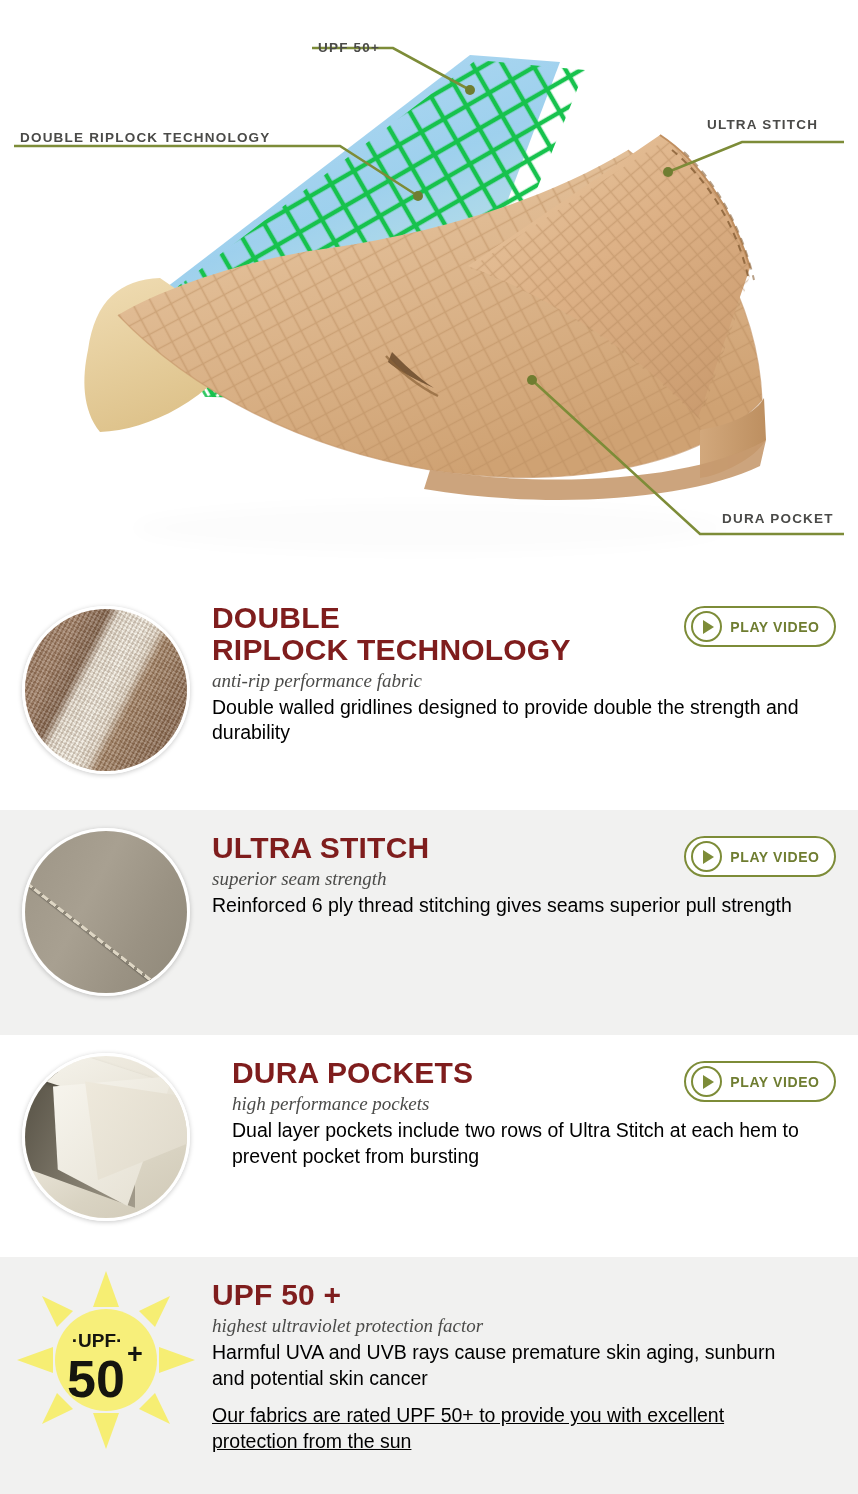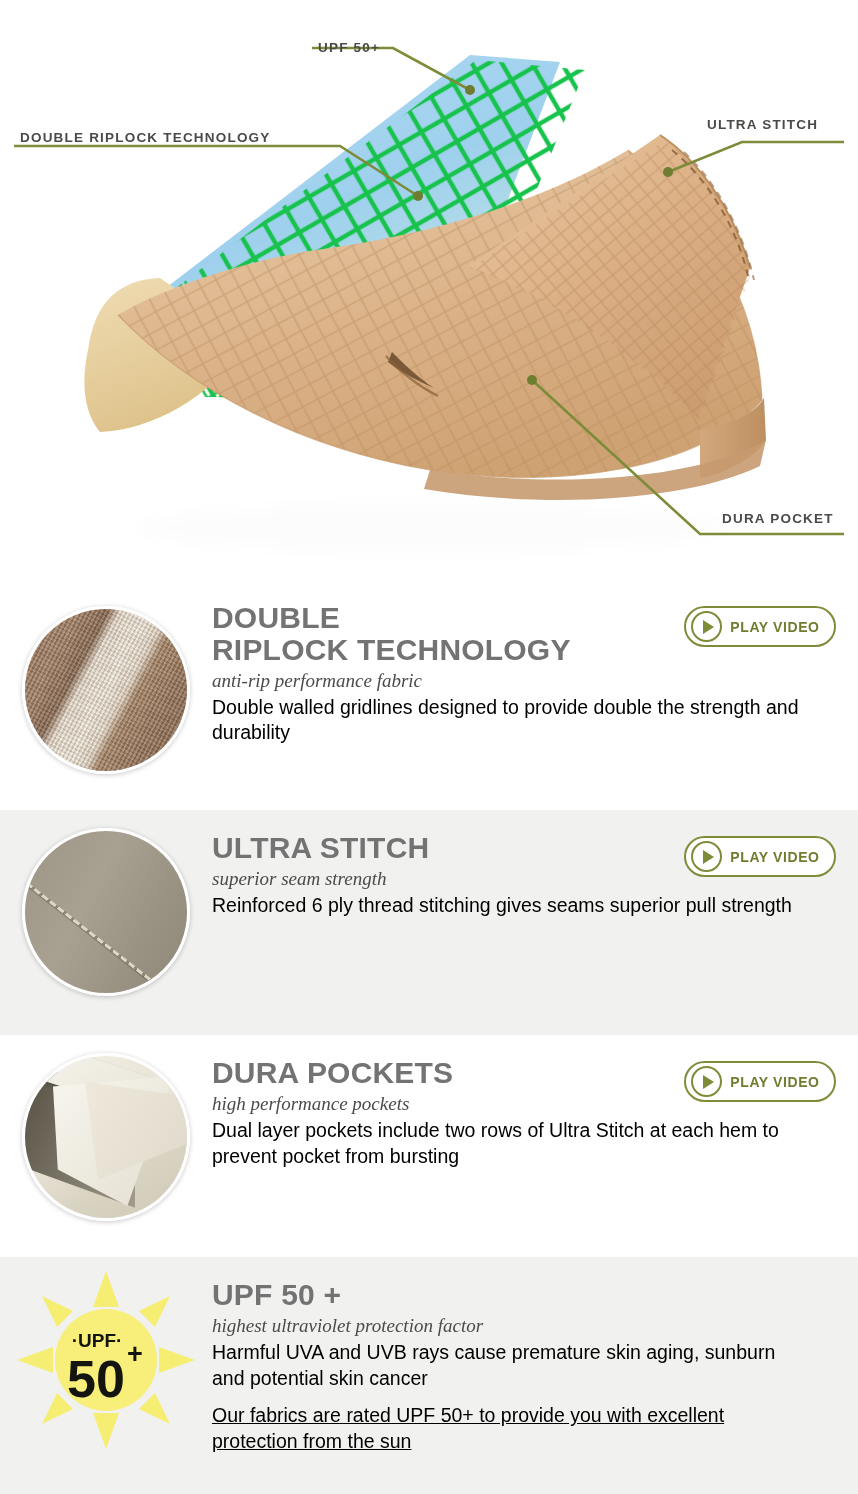--- a/index.html
+++ b/index.html
@@ -76,21 +76,21 @@
     position:absolute; background: linear-gradient(135deg,#f7f5ee 0%, #e4dfd1 100%);
     box-shadow: 0 2px 4px rgba(0,0,0,0.2);
   }
   .pocket-dark {
     position:absolute; background: linear-gradient(120deg,#5a5346 0%, #7d7668 60%, #9b9customary 100%);
   }
 
   .feature-body { flex: 1 1 auto; padding-top: 14px; padding-right: 14px; }
 
   .feature-title {
-    color: #737373; font-weight: 700; letter-spacing: 0.2px;
+    color: #7f1d1d; font-weight: 700; letter-spacing: 0.2px;
     font-size: 30px; line-height: 1.06;
     font-family: "Liberation Sans", sans-serif;
   }
   .feature-sub {
     color: #4b4b49; font-style: italic; font-size: 19px;
     margin-top: 4px; margin-bottom: 3px;
     font-family: Liberation Serif, serif;
   }
   .feature-desc {
     color: #000000; font-size: 19.5px; line-height: 1.32;
@@ -332,21 +332,21 @@
                 transform:skewY(20deg);"></span>
           <span class="pocket-fold" style="left:6px; top:8px; width:150px; height:36px;
                 transform:rotate(18deg); border-radius:4px;"></span>
           <span class="pocket-fold" style="left:28px; top:20px; width:120px; height:130px;
                 clip-path:polygon(0 8%,100% 0,62% 100%,4% 72%);"></span>
           <span class="pocket-fold" style="left:60px; top:4px; width:130px; height:120px;
                 clip-path:polygon(0 18%,100% 34%,96% 62%,10% 100%); background:linear-gradient(120deg,#efeadd,#ddd7c8);"></span>
         </div>
       </div>
     </div>
-    <div class="feature-body" style="padding-top:22px;">
+    <div class="feature-body" style="padding-top:22px;margin-left:20px;">
       <div class="feature-title">DURA POCKETS</div>
       <div class="feature-sub">high performance pockets</div>
       <div class="feature-desc">Dual layer pockets include two rows of Ultra Stitch at each hem to prevent pocket from bursting</div>
     </div>
     <div class="play-btn" style="top:26px;">
       <span class="play-circle">
         <span class="play-tri"></span>
       </span>
       <span class="play-label">PLAY VIDEO</span>
     </div>

